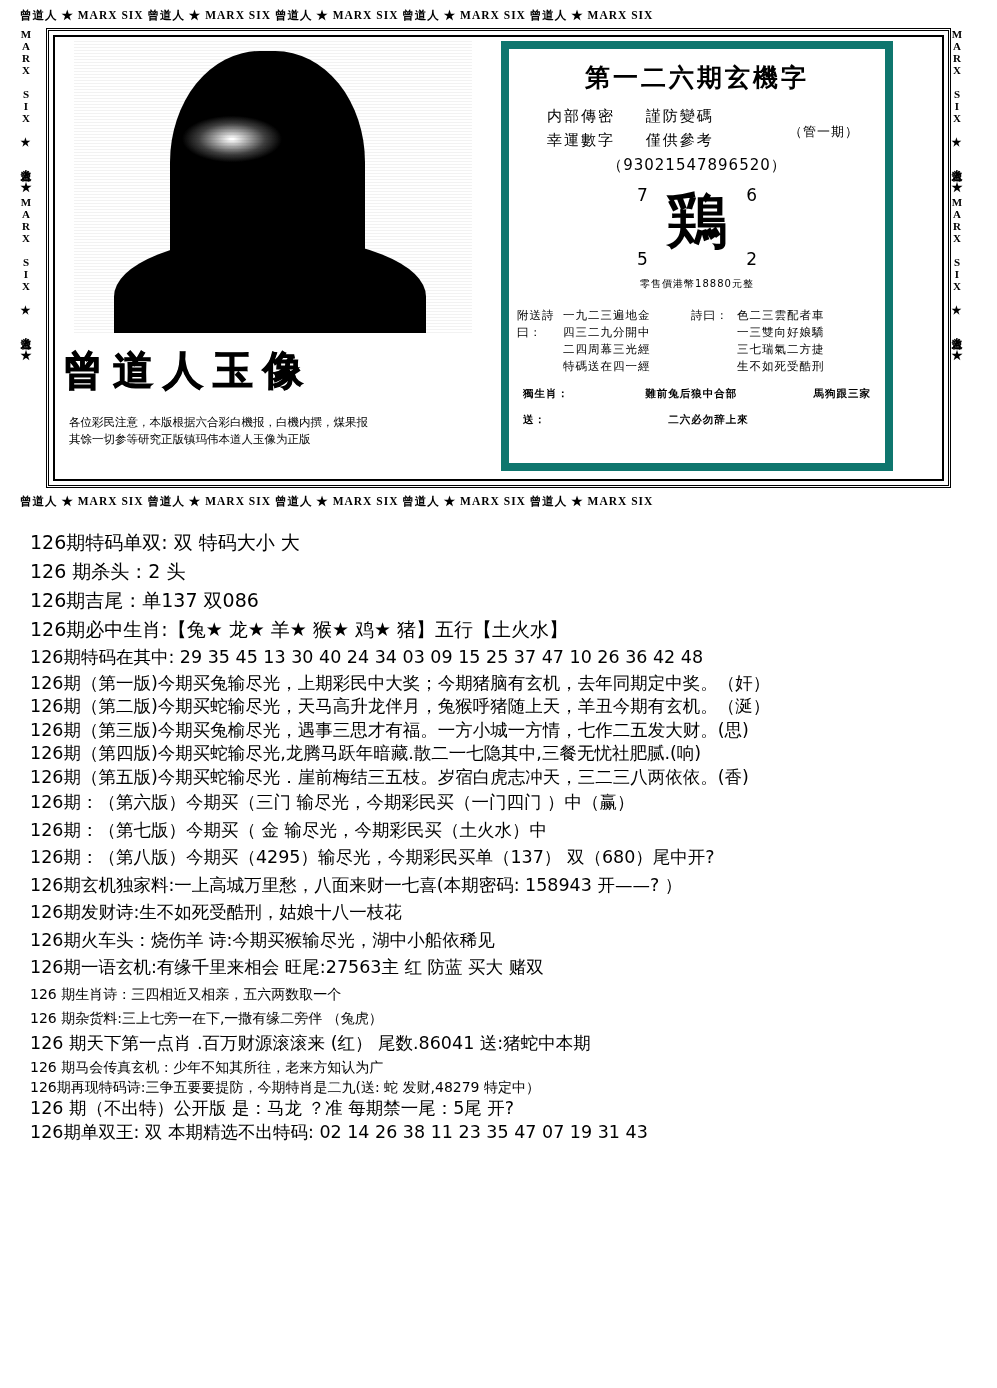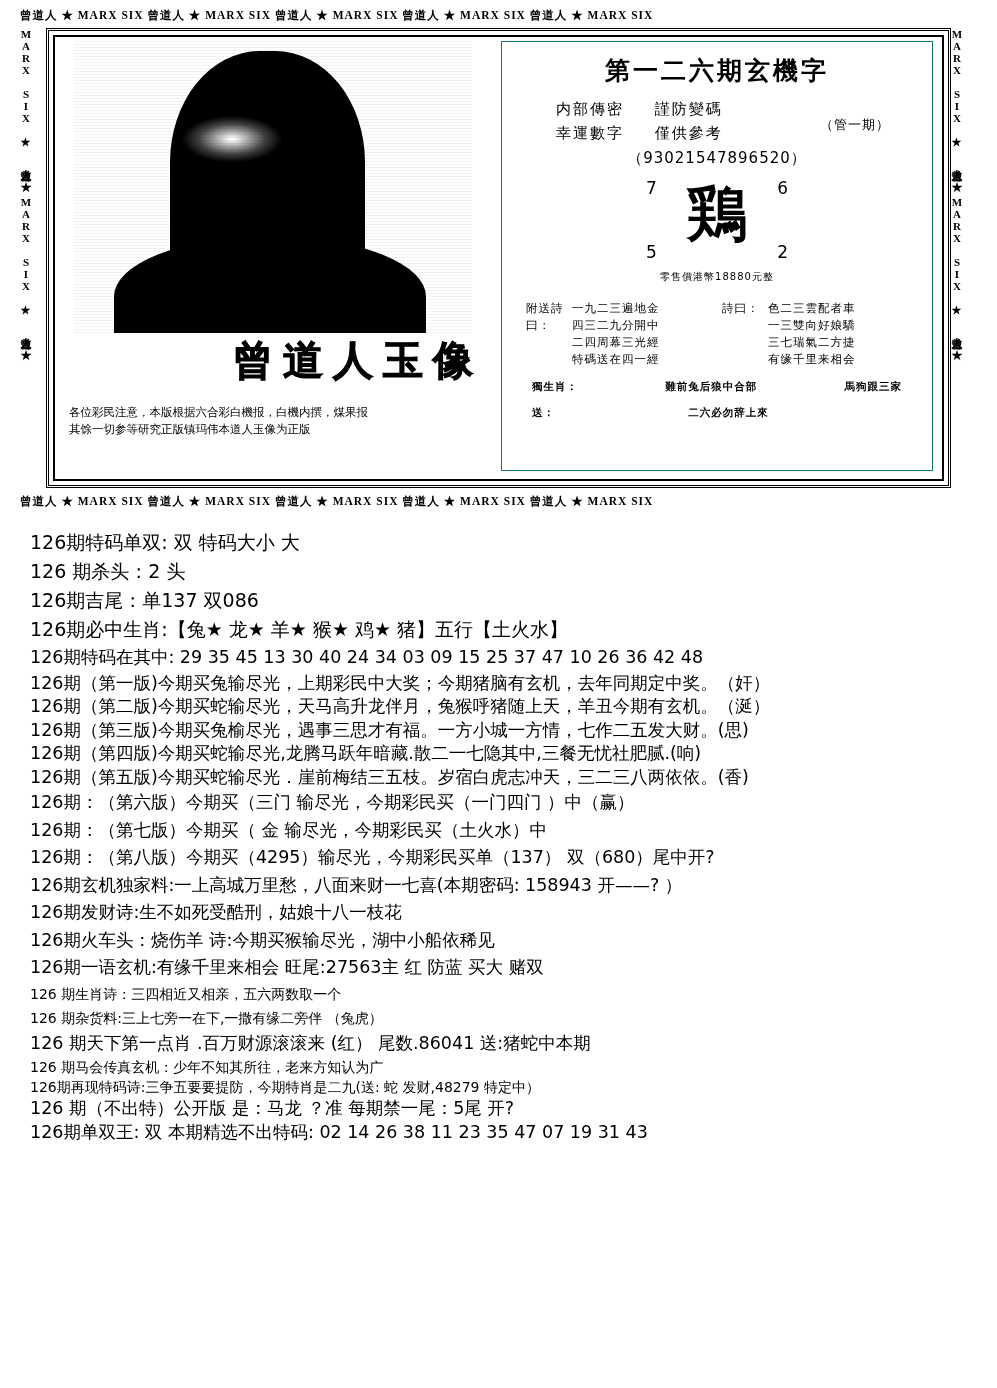--- a/index.html
+++ b/index.html
@@ -122,46 +122,47 @@
     border-radius: 48% 48% 0 0 / 62% 62% 0 0;
   }
   .silho-noise {
     position: absolute;
     inset: 0;
     background-image:
       repeating-linear-gradient(0deg, rgba(0,0,0,0.05) 0 1px, rgba(255,255,255,0) 1px 3px);
     pointer-events: none;
   }
   .portrait-title {
-    text-align: right;
+    text-align: left;
     font-family: "DejaVu Sans", sans-serif;
     font-weight: bold;
     font-size: 40px;
     letter-spacing: 10px;
+    margin-top: 10px;
     -webkit-text-stroke: 1px #000;
   }
   .portrait-note {
     margin-top: 16px;
     font-size: 11.5px;
     line-height: 17px;
     text-align: left;
     padding-left: 6px;
     font-family: "DejaVu Sans", sans-serif;
   }
 
   
   .right-panel {
     position: absolute;
     left: 452px;
     top: 10px;
-    width: 432px;
+    width: 392px;
     height: 430px;
-    border: 1px solid #0f766e;
+    border: 8px solid #0f766e;
     box-sizing: border-box;
-    padding: 6px 24px;
+    padding: 6px 8px;
   }
   .rp-title {
     text-align: center;
     font-size: 25px;
     font-weight: bold;
     letter-spacing: 3px;
     margin: 6px 0 10px 0;
     font-family: "DejaVu Sans", sans-serif;
   }
   .rp-lines {
@@ -322,21 +323,21 @@
             <div>二四周幕三光經</div>
             <div>特碼送在四一經</div>
           </div>
         </div>
         <div class="blk right">
           <span class="lbl">詩曰：</span>
           <div class="rows">
             <div>色二三雲配者車</div>
             <div>一三雙向好娘驕</div>
             <div>三七瑞氣二方捷</div>
-            <div>有缘千里来相会</div>
+            <div>生不如死受酷刑</div>
           </div>
         </div>
       </div>
 
       <div class="rp-bottom">
         <span>獨生肖：</span>
         <span>難前兔后狼中合部</span>
         <span>馬狗跟三家</span>
       </div>
       <div class="rp-bottom">

